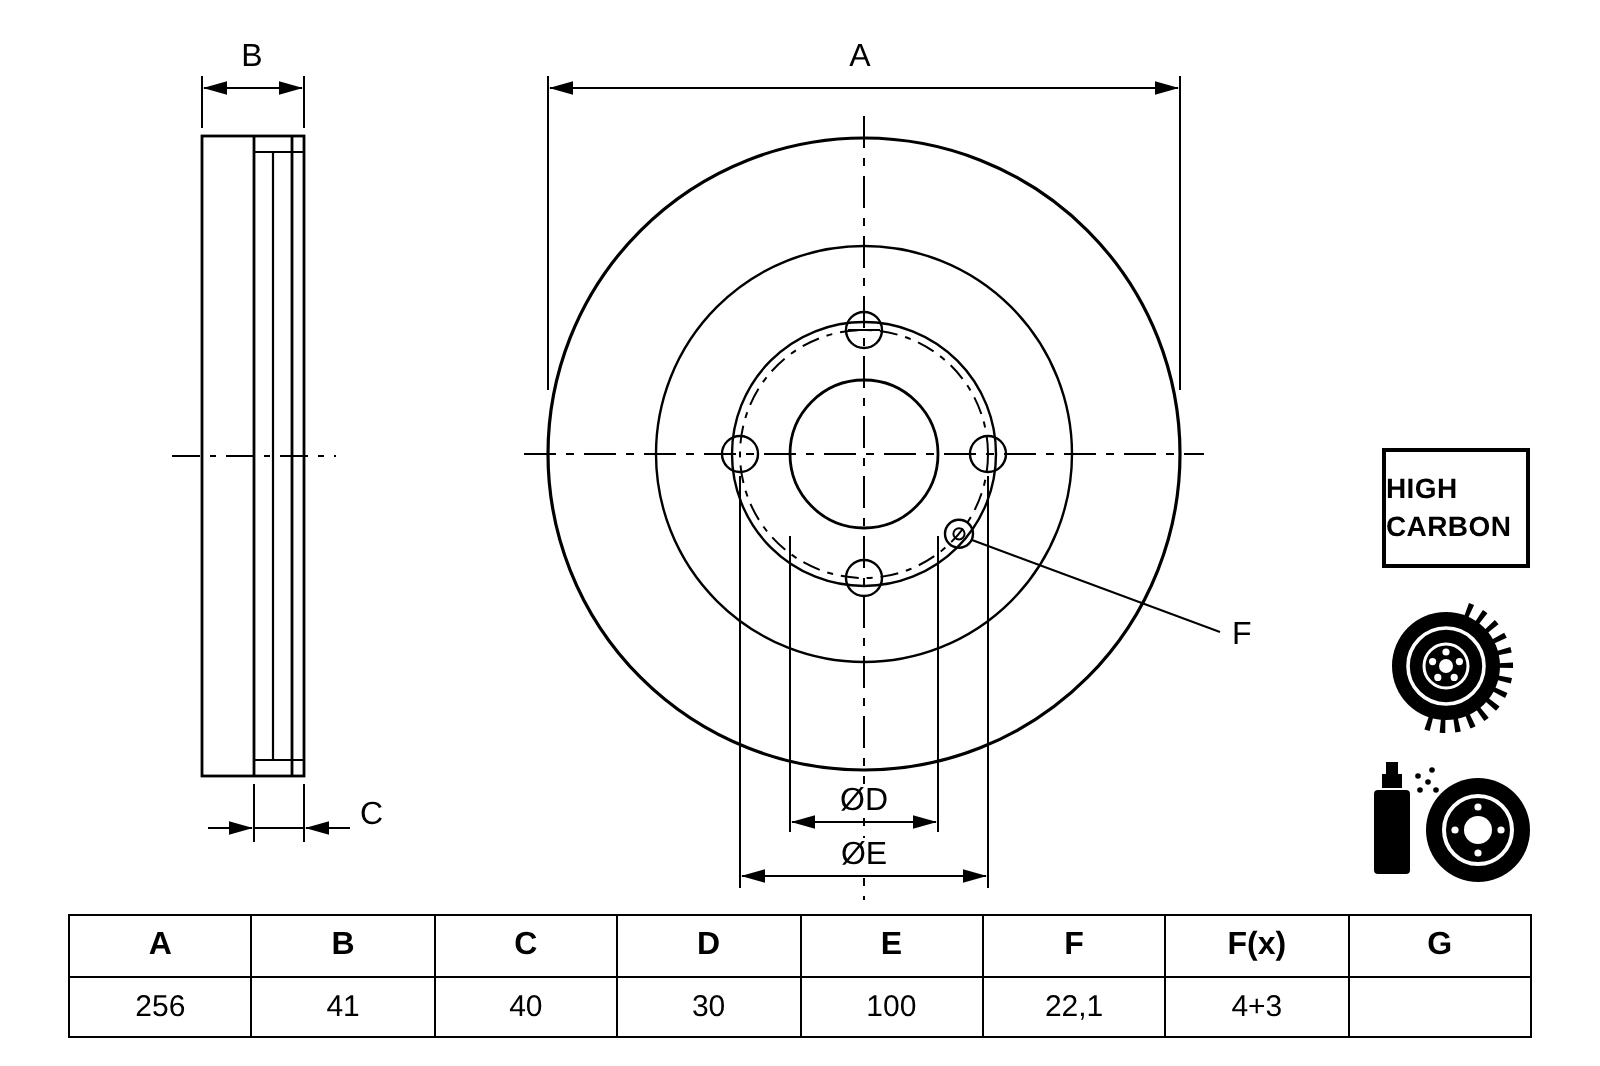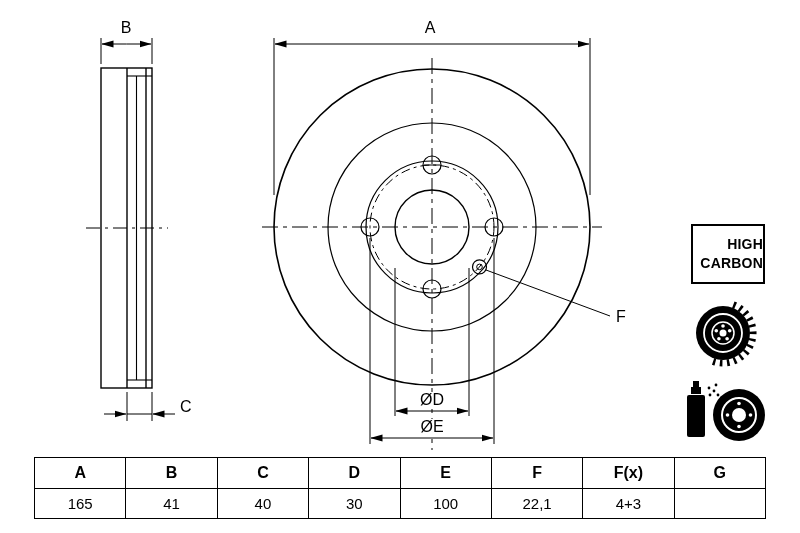--- a/index.html
+++ b/index.html
@@ -1,21 +1,21 @@
 <!DOCTYPE html>
 <html><head>
 <meta charset="utf-8">
 <style>
   html,body{margin:0;padding:0;background:#fff;}
   #stage{position:relative;width:800px;height:533px;background:#ffffff;
          font-family:"Liberation Sans","DejaVu Sans",sans-serif;color:#000;overflow:hidden;}
   svg text{font-family:"Liberation Sans","DejaVu Sans",sans-serif;}
   .dim-text{font-size:16px;fill:#000000;}
   #hc-box{position:absolute;left:691px;top:224px;width:70px;height:56px;border:2px solid #000;
-          background:#fff;display:flex;flex-direction:column;align-items:flex-end;justify-content:center;
+          background:#fff;display:flex;flex-direction:column;align-items:flex-start;justify-content:center;
           font-size:14px;font-weight:700;line-height:1.35;letter-spacing:.2px;}
   #spec-table{position:absolute;left:34px;top:457px;width:732px;border-collapse:collapse;table-layout:fixed;background:#fff;}
   #spec-table th,#spec-table td{border:1px solid #000;text-align:center;vertical-align:middle;padding:0;}
   #spec-table th{height:30px;font-size:16px;font-weight:700;}
   #spec-table td{height:29px;font-size:15px;font-weight:400;}
 </style>
 </head>
 <body>
 
 <div id="stage">
@@ -154,21 +154,21 @@
         <th>C</th>
         <th>D</th>
         <th>E</th>
         <th>F</th>
         <th>F(x)</th>
         <th>G</th>
       </tr>
     </thead>
     <tbody>
       <tr>
-        <td>165</td>
+        <td>256</td>
         <td>41</td>
         <td>40</td>
         <td>30</td>
         <td>100</td>
         <td>22,1</td>
         <td>4+3</td>
         <td></td>
       </tr>
     </tbody>
   </table>

